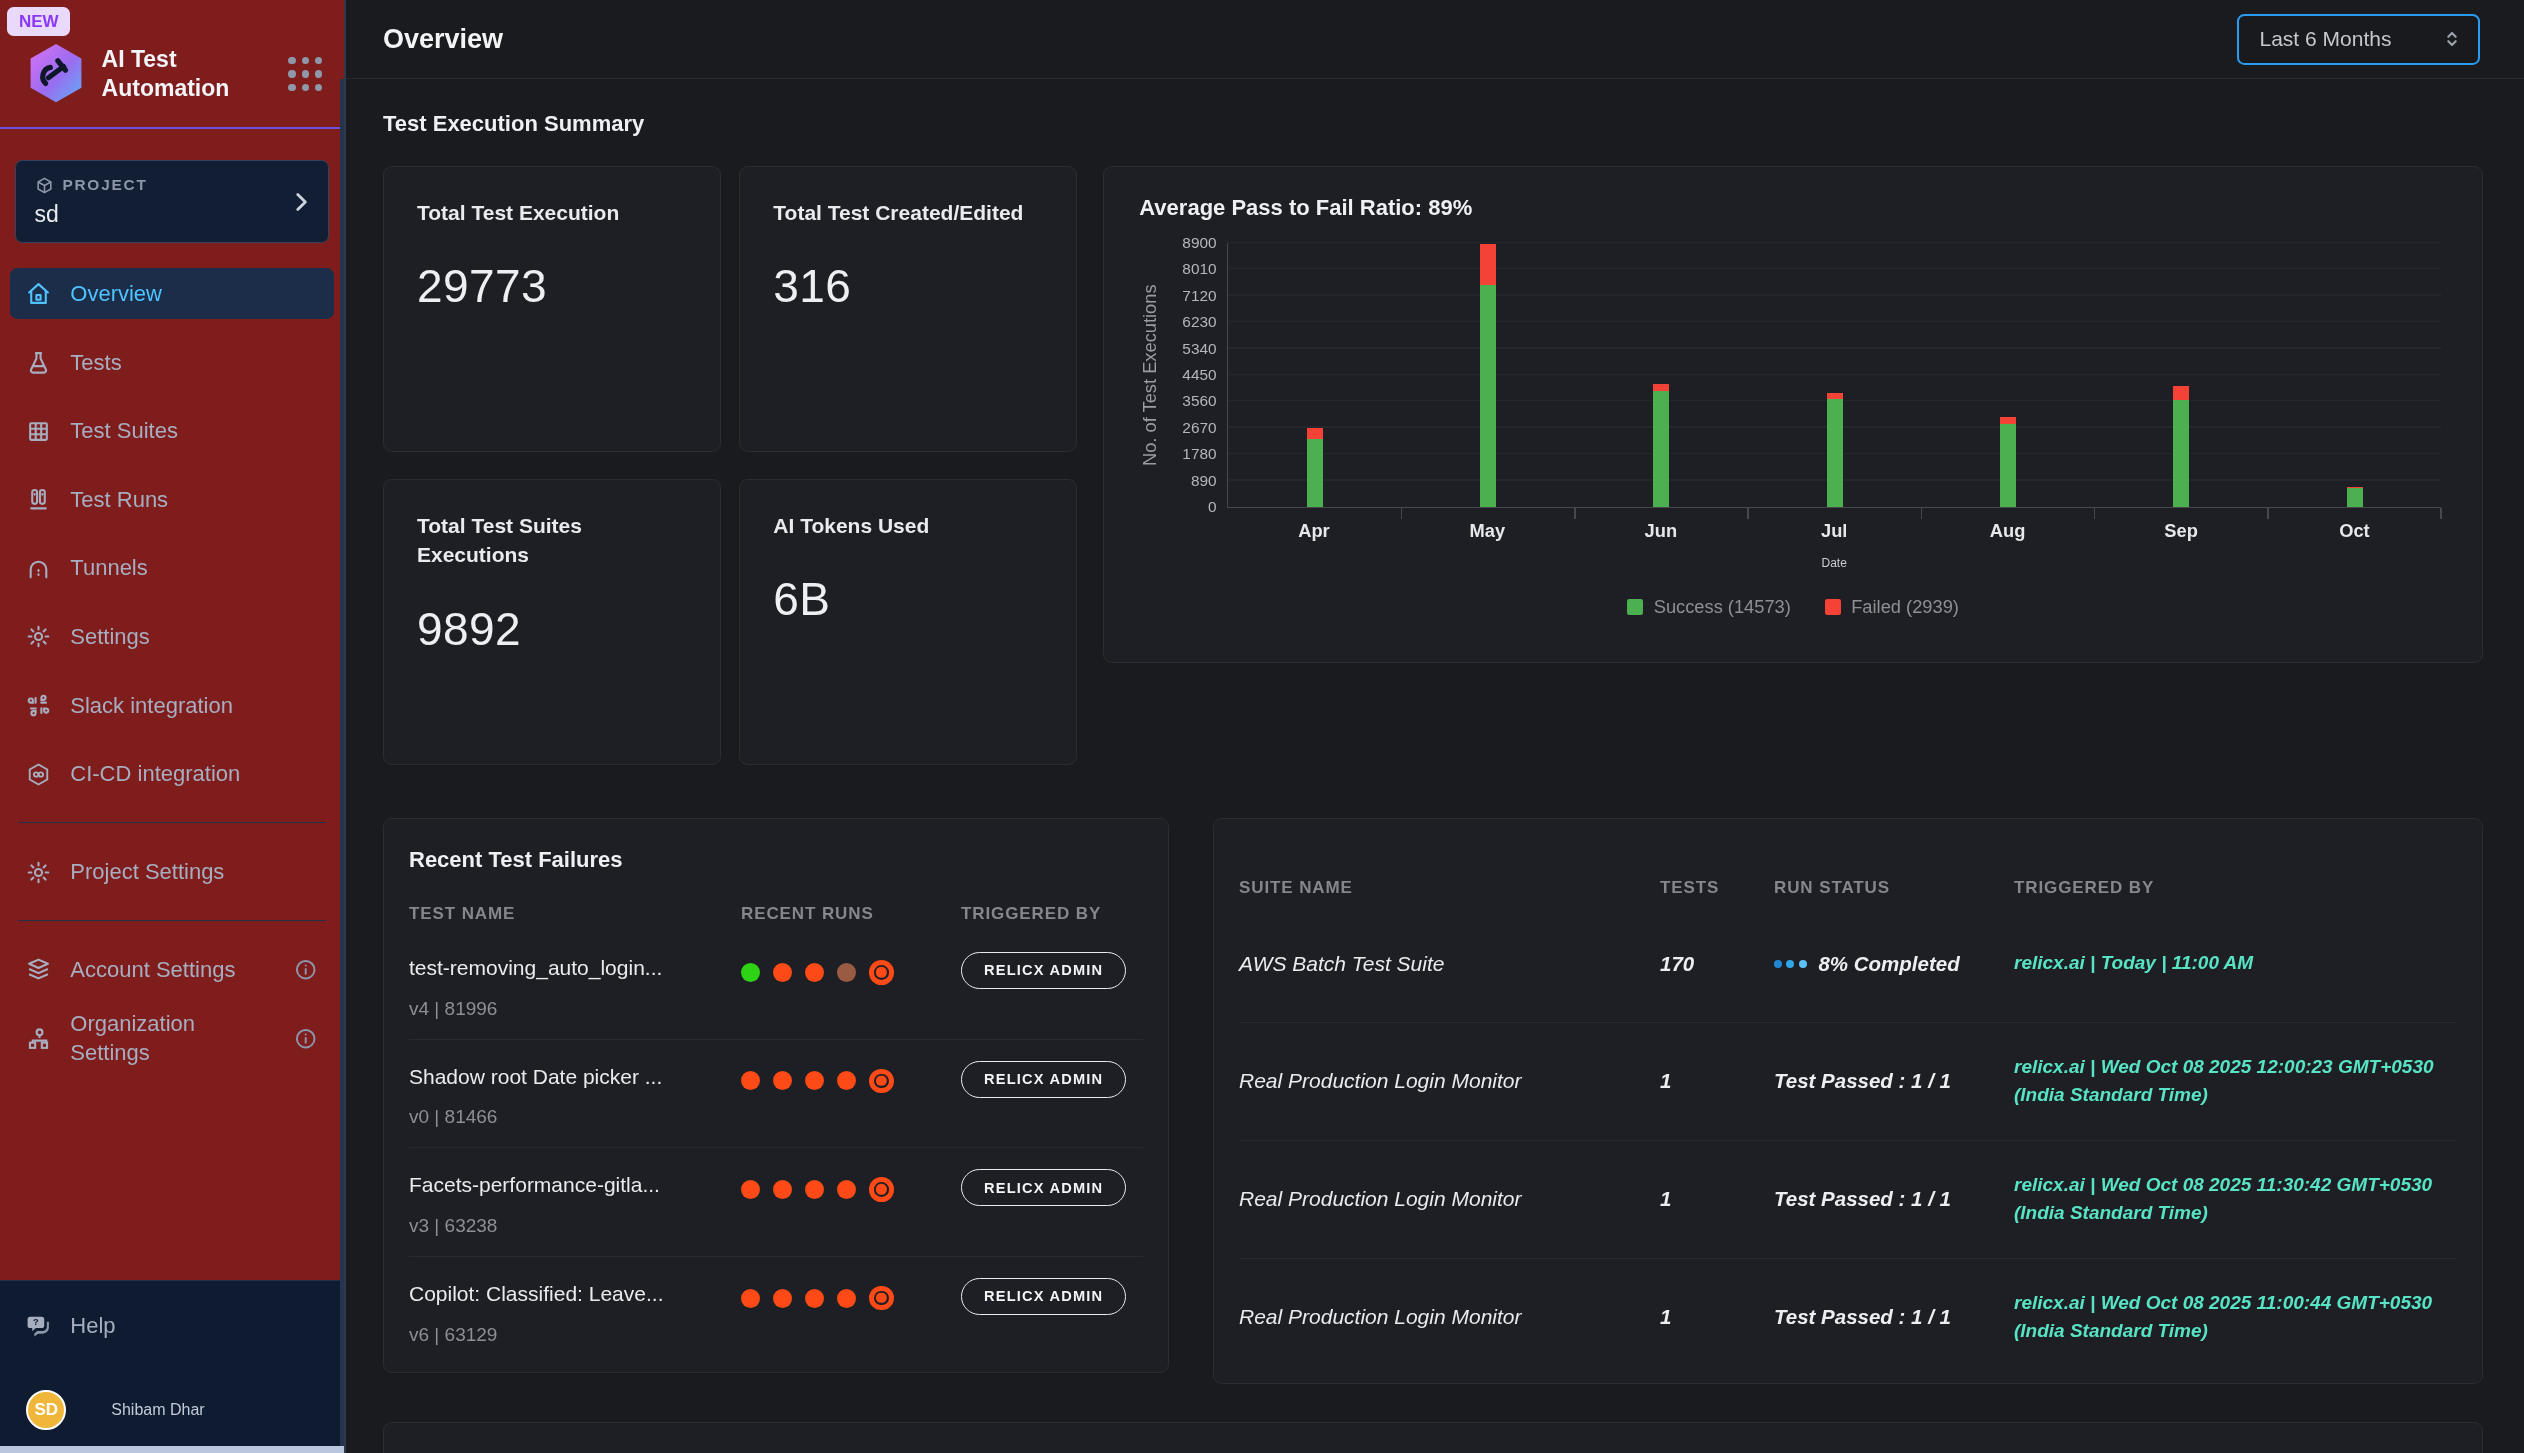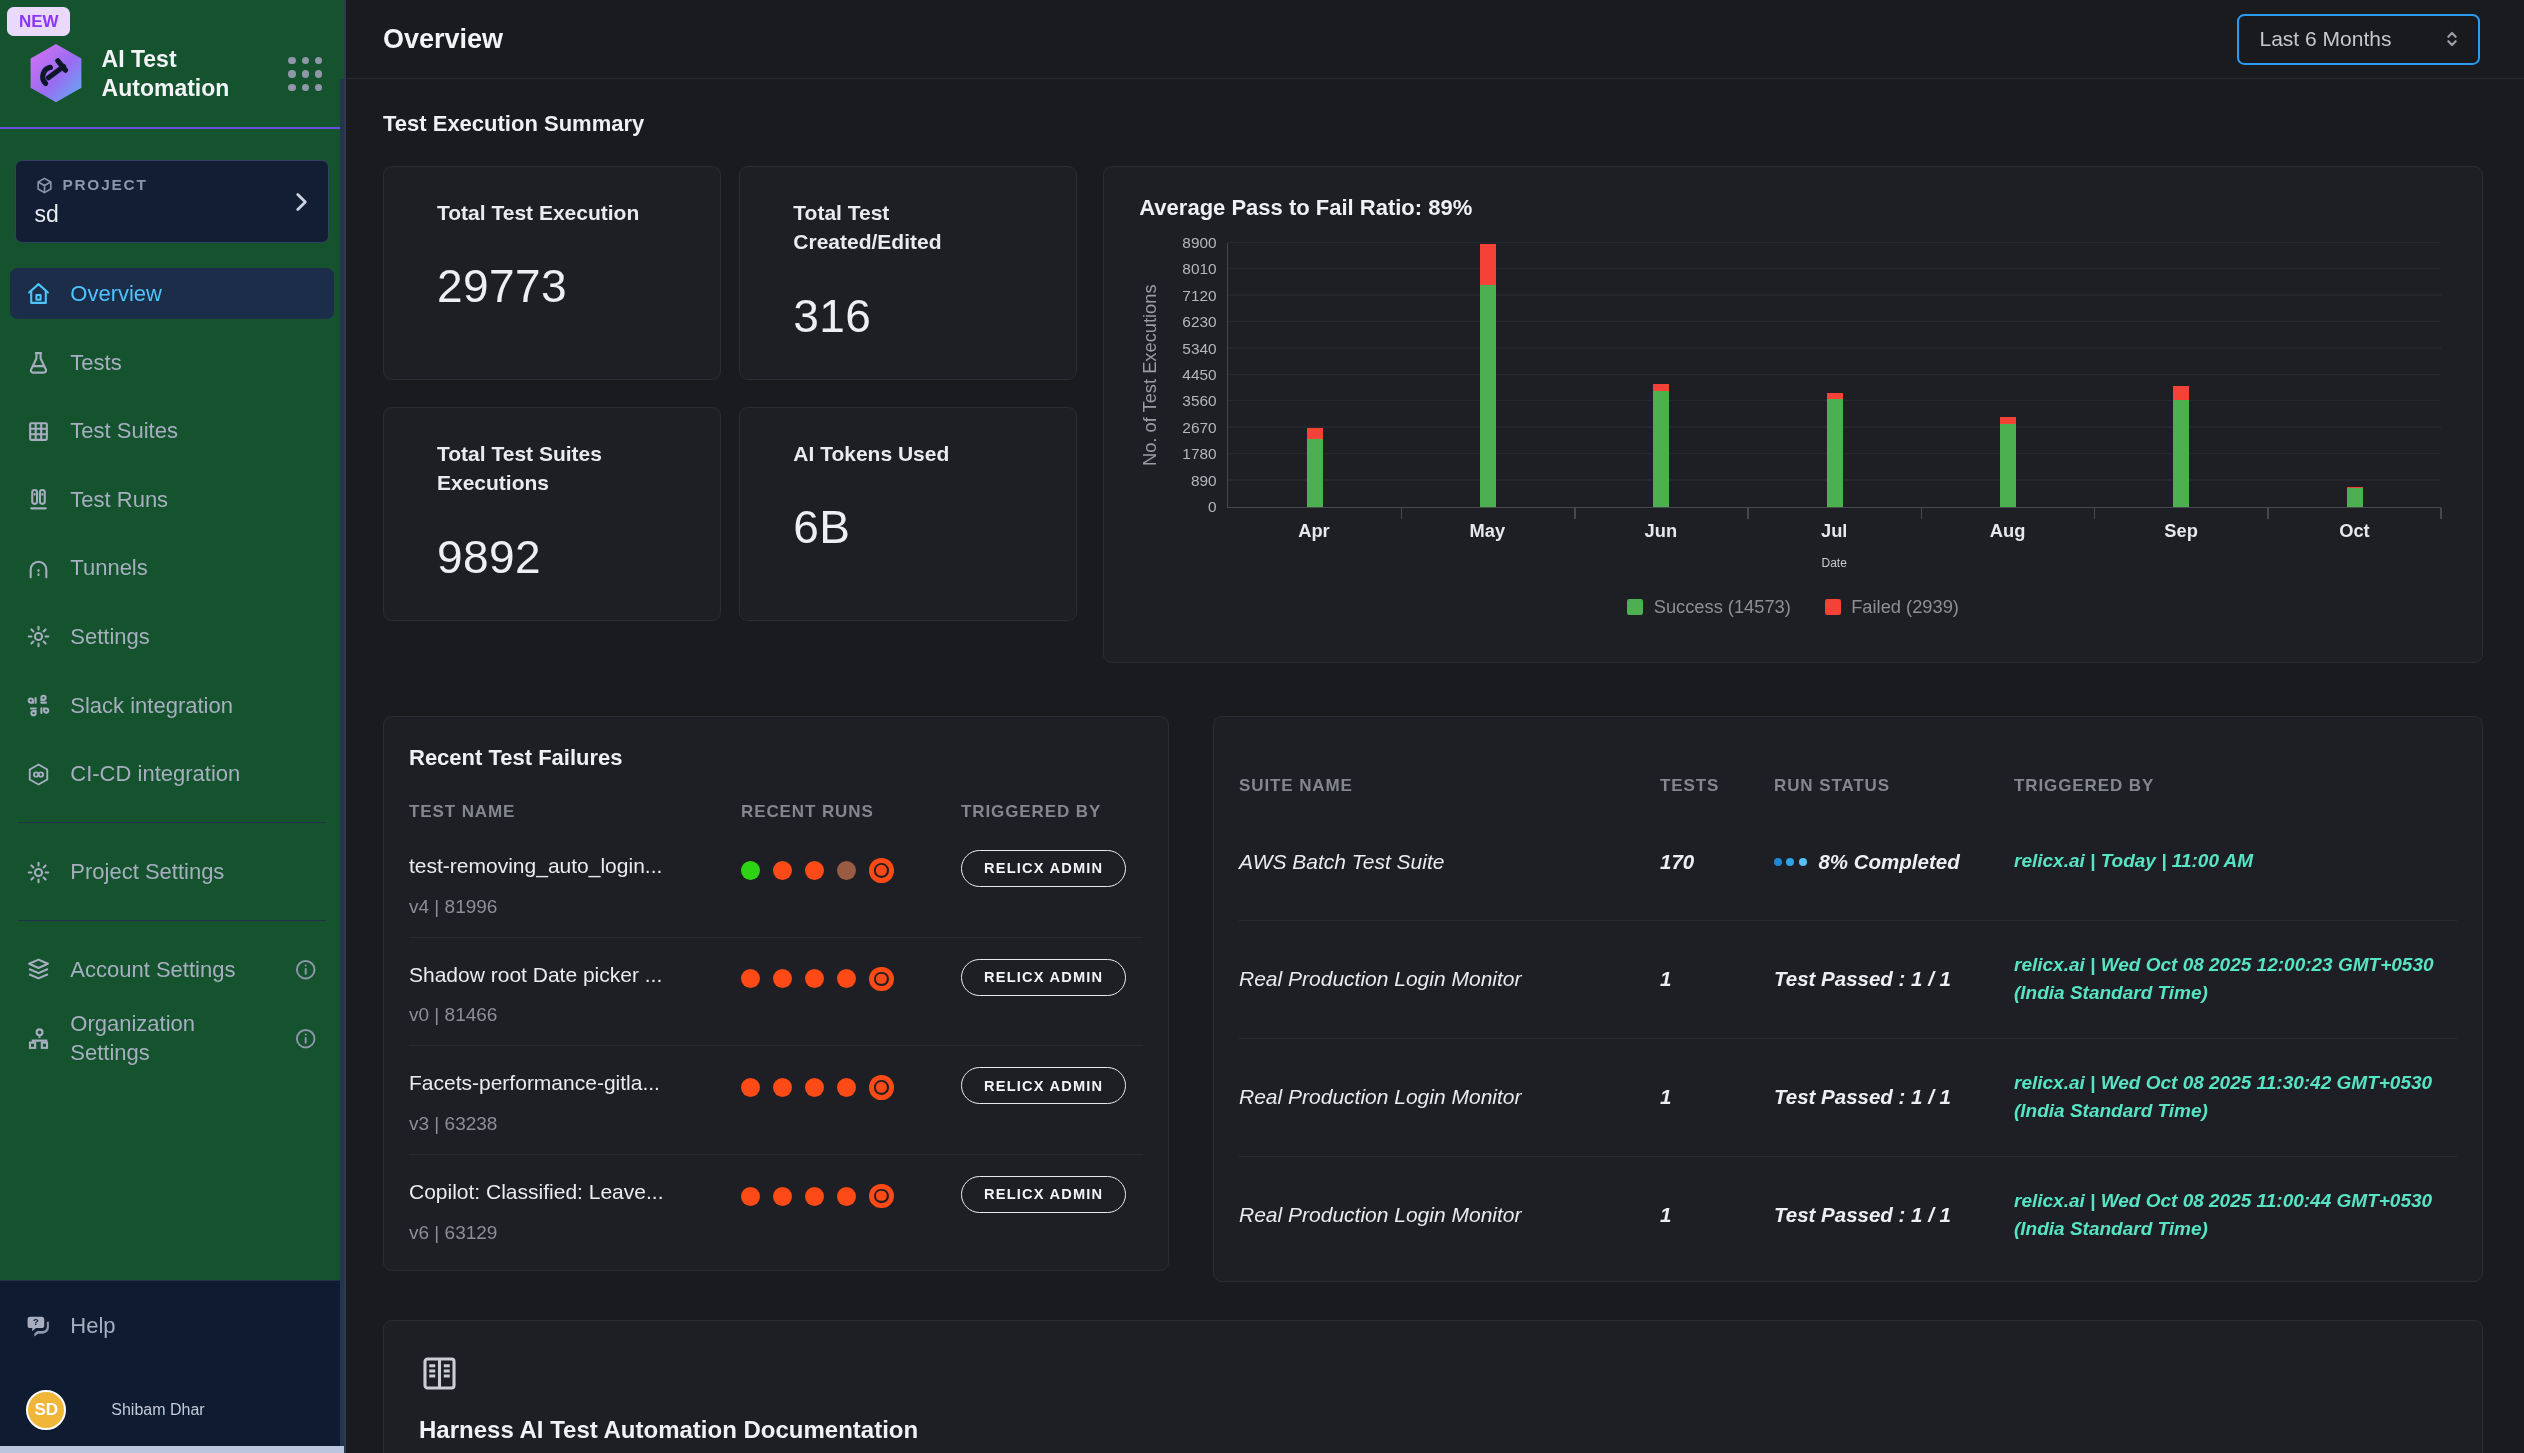--- a/index.html
+++ b/index.html
@@ -1,20 +1,20 @@
 <!DOCTYPE html>
 <html style="font-size:11.7px"><head>
 <meta charset="utf-8">
 <style>
   html,body{margin:0;padding:0;overflow:hidden;}
   body{width:2525px;height:1453px;background:#1a1b1f;font-family:"Liberation Sans","DejaVu Sans",sans-serif;color:#e8eaed;}
   .app{display:flex;width:100%;height:100%;}
 
   
-  .sidebar{width:346px;min-width:346px;background:#14532d;display:flex;flex-direction:column;position:relative;border-right:2.2px solid #2e3950;box-sizing:border-box;}
+  .sidebar{width:346px;min-width:346px;background:#7f1d1d;display:flex;flex-direction:column;position:relative;border-right:2.2px solid #2e3950;box-sizing:border-box;}
   .sb-header{position:relative;padding:42px 22px 20.5px 25px;}
   .new-badge{position:absolute;top:7.3px;left:7.3px;background:#e9dafc;color:#8a38f5;font-size:17px;font-weight:700;padding:4.4px 11.7px;border-radius:6.6px;}
   .sb-head-row{display:flex;align-items:center;gap:14.6px;}
   .logo{width:62px;height:64px;flex:none;}
   .app-title{font-size:23px;font-weight:700;color:#f2f4f8;line-height:1.25;width:155px;}
   .grid-icon{margin-left:auto;display:grid;grid-template-columns:repeat(3,7.3px);gap:5.9px;cursor:pointer;}
   .grid-icon span{width:7.3px;height:7.3px;border-radius:50%;background:#8f97a9;}
   .accent-line{height:2.9px;background:#6c50dd;}
   .project-box{margin:31px 14.6px 0;border:1.5px solid #35425f;background:#111e33;border-radius:7.3px;padding:14.6px 19px;position:relative;cursor:pointer;}
   .project-label-row{display:flex;align-items:center;gap:8.8px;color:#8d96ab;font-size:15.4px;font-weight:700;letter-spacing:1.8px;}
@@ -41,21 +41,21 @@
   .main-header{height:78px;min-height:78px;border-bottom:1.5px solid #292a2f;display:flex;align-items:center;padding:0 45px 0 37px;}
   .page-title{font-size:27px;font-weight:700;color:#f3f4f6;margin:0;}
   .range-select{margin-left:auto;width:243px;height:51px;border:2.2px solid #2b9bf2;border-radius:7.3px;display:flex;align-items:center;padding:0 14.6px 0 20.5px;color:#c6c8ce;font-size:21px;cursor:pointer;box-sizing:border-box;background:#191a1e;}
   .range-select .updown{margin-left:auto;width:22px;height:22px;color:#9aa0a8;}
   .content{padding:0 42px 0 37px;}
   .section-title{font-size:22px;font-weight:700;color:#eef0f3;margin:32px 0 29px;}
   .card{background:#1e1f24;border:1.5px solid #2c2d33;border-radius:8.8px;box-sizing:border-box;}
 
   .top-grid{display:flex;gap:26px;align-items:flex-start;}
   .stat-grid{display:grid;grid-template-columns:338px 338px;gap:27px 18.3px;}
-  .stat-card{height:214px;padding:31px 53px;}
+  .stat-card{height:286px;padding:31px 33px;}
   .stat-label{font-size:21px;font-weight:700;color:#e9ebee;line-height:1.4;max-width:278px;}
   .stat-value{font-size:46px;color:#edeff2;margin-top:32px;letter-spacing:0.4px;}
 
   .chart-card{flex:1;height:497px;padding:28px 35px;}
   .chart-title{font-size:22px;font-weight:700;color:#eef0f3;}
   .chart-body{display:flex;margin-top:22px;}
   .y-axis-label{writing-mode:vertical-rl;transform:rotate(180deg);text-align:center;color:#9a9ca3;font-size:18.3px;height:264px;width:29px;flex:none;}
   .chart-col{flex:1;min-width:0;margin-left:59px;margin-right:5.9px;}
   .plot-outer{position:relative;height:264px;border-left:1.5px solid #47484d;border-bottom:1.5px solid #47484d;}
   .grid-line{position:absolute;left:0;right:0;height:1.5px;background:#26272c;}

